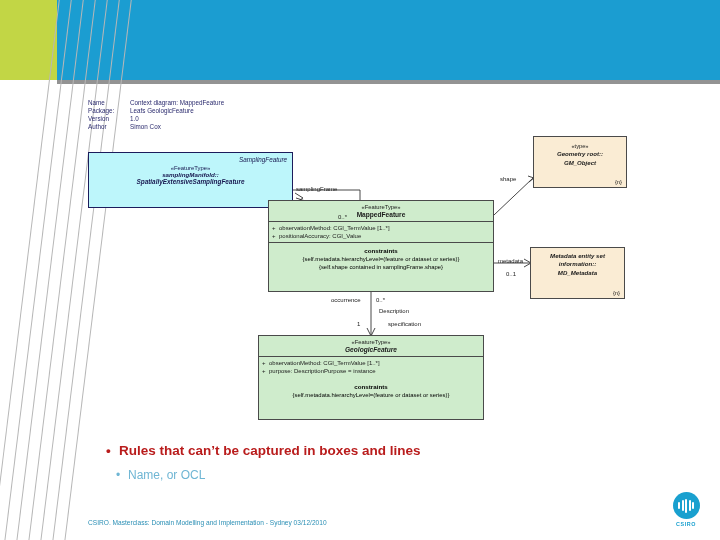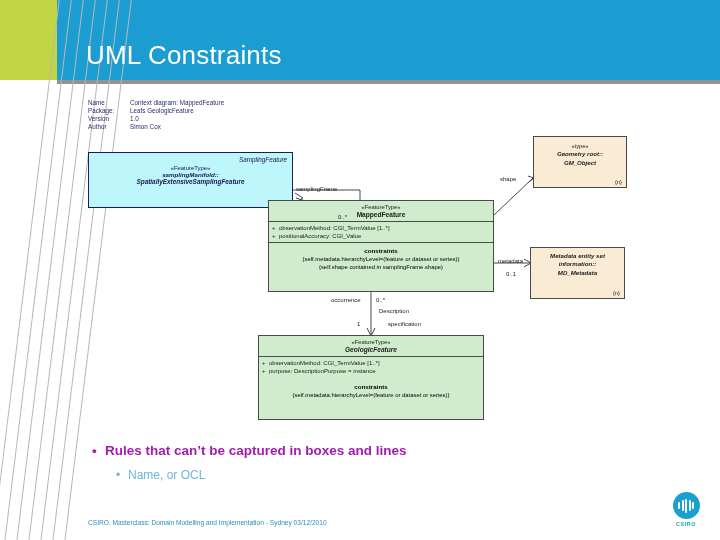--- a/index.html
+++ b/index.html
@@ -61,21 +61,21 @@
   .tan-txt .b{font-weight:bold;font-style:italic;}
   .tan-n{position:absolute;right:4px;bottom:2px;font-size:5.8px;color:#1b1b1b;}
 
   
   .lbl{position:absolute;font-size:6px;color:#1b1b1b;white-space:nowrap;}
 
   
   #wires{position:absolute;left:0;top:0;width:720px;height:540px;}
 
   
-  .b1{position:absolute;left:92px;top:443px;font-size:13.5px;font-weight:bold;color:#a21caf;white-space:nowrap;}
+  .b1{position:absolute;left:106px;top:443px;font-size:13.5px;font-weight:bold;color:#b91c1c;white-space:nowrap;}
   .b1 .dot{display:inline-block;width:13px;}
   .b2{position:absolute;left:116px;top:468px;font-size:12px;color:#6fb6d4;white-space:nowrap;}
   .b2 .dot{display:inline-block;width:12px;}
 
   
   .footer{position:absolute;left:88px;top:519px;font-size:6.6px;color:#2b8fb5;white-space:nowrap;}
   .logo{position:absolute;left:668px;top:492px;width:36px;height:42px;text-align:center;}
   .logo .circ{width:27px;height:27px;border-radius:50%;background:#19a0cf;margin:0 auto;position:relative;}
   .logo .bars{position:absolute;left:50%;top:50%;transform:translate(-50%,-50%);
               display:flex;align-items:center;gap:1.5px;height:14px;}
@@ -95,21 +95,20 @@
   <div class="stripes">
     <div class="stripe" style="left:60px;transform:rotate(7deg);"></div>
     <div class="stripe" style="left:72px;transform:rotate(7deg);"></div>
     <div class="stripe" style="left:84px;transform:rotate(7deg);"></div>
     <div class="stripe" style="left:96px;transform:rotate(7deg);"></div>
     <div class="stripe" style="left:108px;transform:rotate(7deg);"></div>
     <div class="stripe" style="left:120px;transform:rotate(7deg);"></div>
     <div class="stripe" style="left:132px;transform:rotate(7deg);"></div>
   </div>
 
-  <div class="title">UML Constraints</div>
 
   <div class="dgm-head">
     <table>
       <tbody>
           <tr>
         <td class="k">Name</td>
         <td>Context diagram: MappedFeature</td>
       </tr>
       <tr>
         <td class="k">Package:</td>

